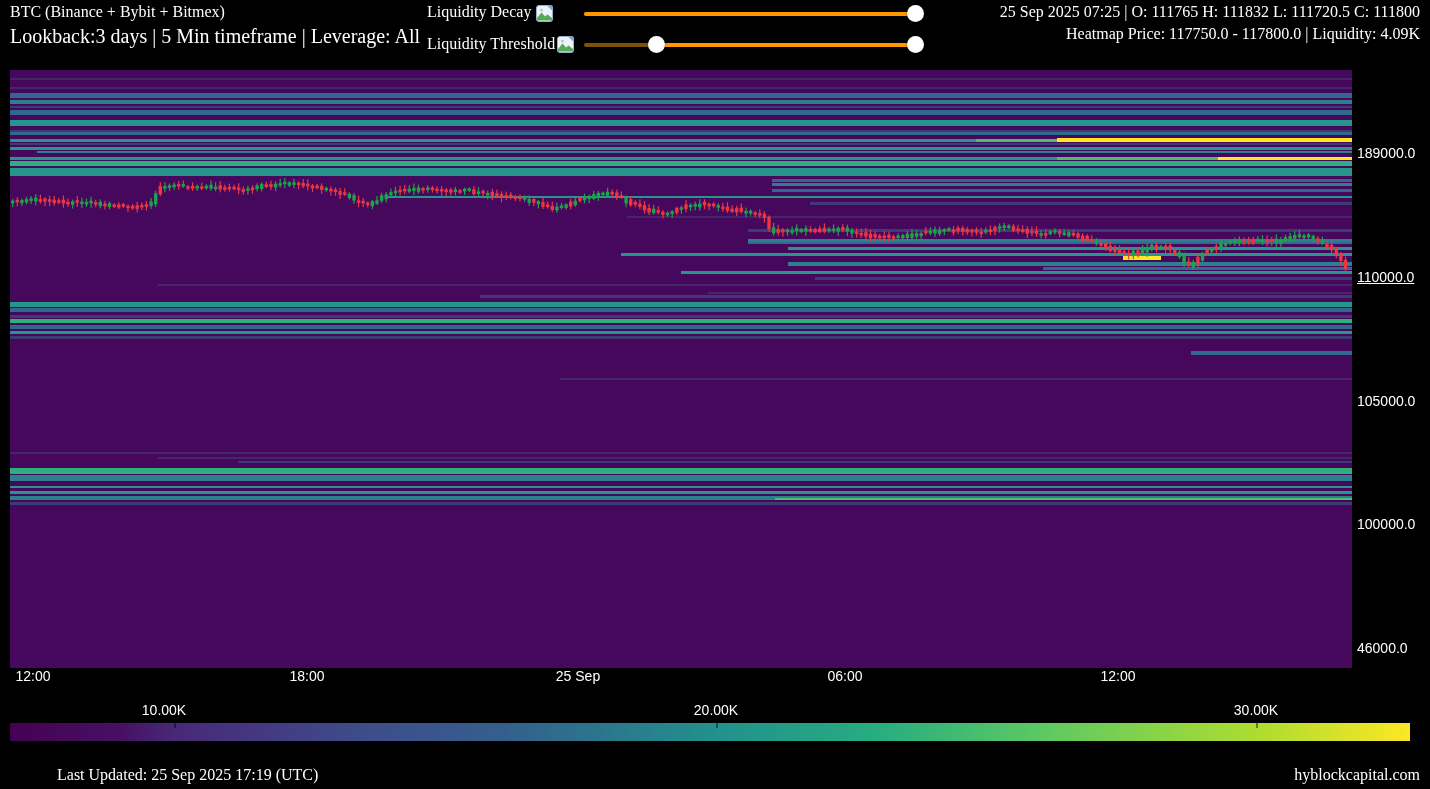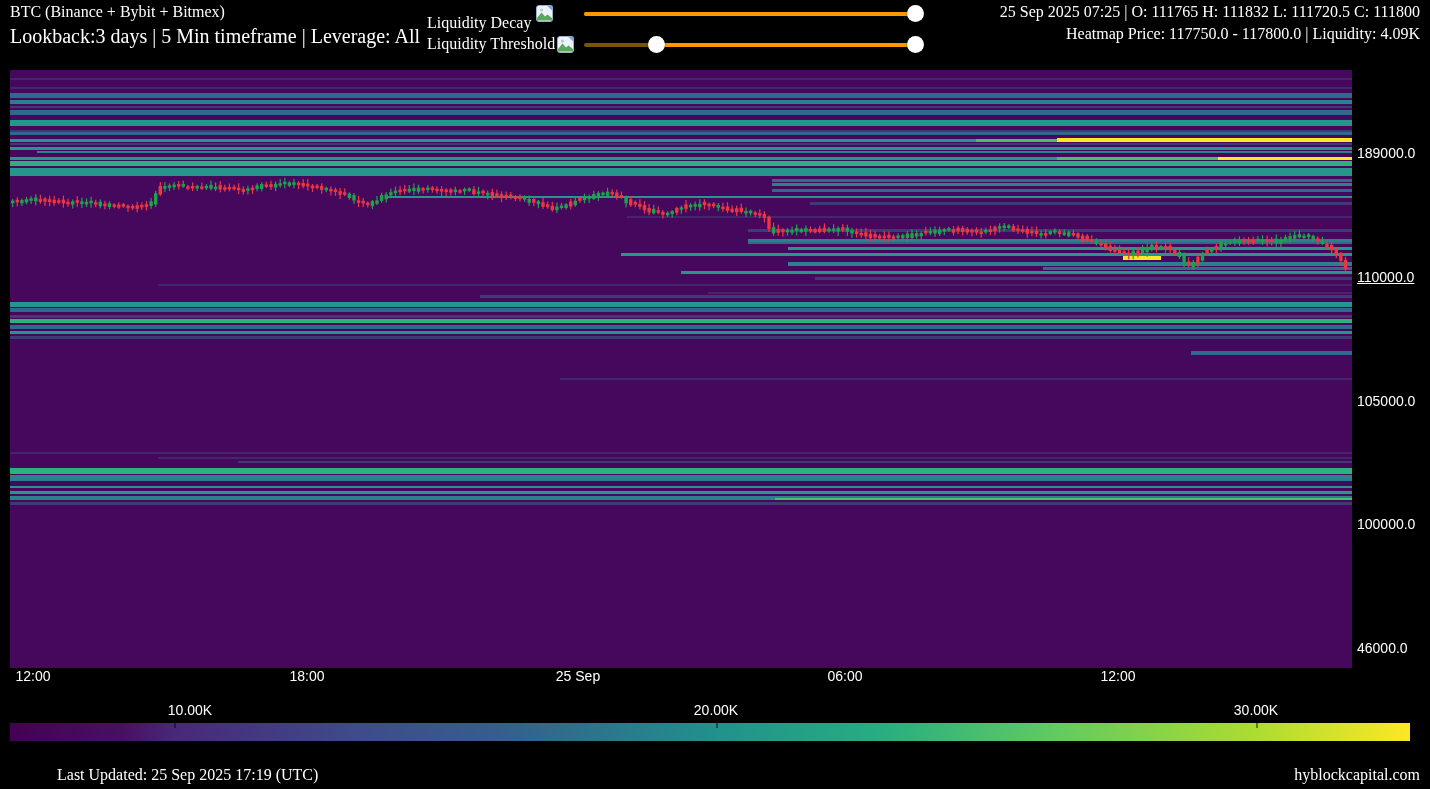--- a/index.html
+++ b/index.html
@@ -8,21 +8,21 @@
   .serif{font-family:"Liberation Serif", serif;}
   .sans{font-family:"Liberation Sans", sans-serif;}
 
   
   #hdr-title{left:10px;top:3px;font-size:16px;}
   #hdr-sub{left:10px;top:25px;font-size:20px;}
   #hdr-right1{right:10px;top:3px;font-size:16px;text-align:right;}
   #hdr-right2{right:10px;top:25px;font-size:16px;text-align:right;}
 
   .slider-label{font-size:16px;left:427px;}
-  #decay-label{top:14px;}
+  #decay-label{top:3px;}
   #threshold-label{top:35px;}
   .ph-icon{width:17px;height:17px;}
   #decay-icon{left:536px;top:5px;}
   #threshold-icon{left:557px;top:36px;}
   .track{left:584px;width:332px;height:4px;border-radius:2px;}
   #decay-track{top:12px;}
   #threshold-track{top:43px;}
   .track-fill{position:absolute;top:0;height:4px;border-radius:2px;}
   .handle{position:absolute;width:17px;height:17px;border-radius:50%;background:#fff;top:-7px;box-shadow:0 0 2px rgba(0,0,0,.6);}
 
@@ -734,21 +734,21 @@
   </div>
 <div id="xaxis">
     <div class="abs sans xtick" style="left: 33px;">12:00</div>
     <div class="abs sans xtick" style="left: 307px;">18:00</div>
     <div class="abs sans xtick" style="left: 578px;">25 Sep</div>
     <div class="abs sans xtick" style="left: 845px;">06:00</div>
     <div class="abs sans xtick" style="left: 1118px;">12:00</div>
   </div>
 
 <div id="cbar-labels">
-    <div class="abs sans cbar-tick" style="left: 190px;">10.00K</div>
+    <div class="abs sans cbar-tick" style="left: 164px;">10.00K</div>
     <div class="abs sans cbar-tick" style="left: 716px;">20.00K</div>
     <div class="abs sans cbar-tick" style="left: 1256px;">30.00K</div>
   </div>
 <div id="colorbar" class="abs" style="background: linear-gradient(to right, rgb(68, 1, 84) 0%, rgb(71, 16, 99) 8%, rgb(72, 40, 120) 11.7%, rgb(62, 76, 138) 25%, rgb(53, 94, 141) 35%, rgb(33, 145, 140) 50.4%, rgb(39, 173, 129) 62%, rgb(94, 201, 98) 74%, rgb(173, 220, 48) 89%, rgb(253, 231, 37) 100%);">
     <div class="cbar-notch" style="left: 164px;"></div>
     <div class="cbar-notch" style="left: 706px;"></div>
     <div class="cbar-notch" style="left: 1246px;"></div>
   </div>
 
 <div id="footer-left" class="abs serif">Last Updated: 25 Sep 2025 17:19 (UTC)</div>

